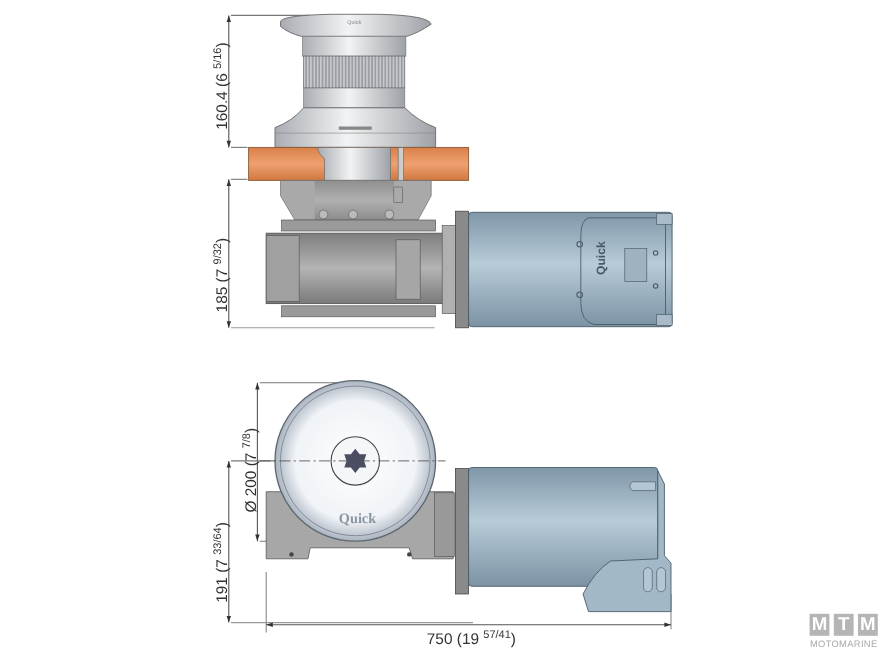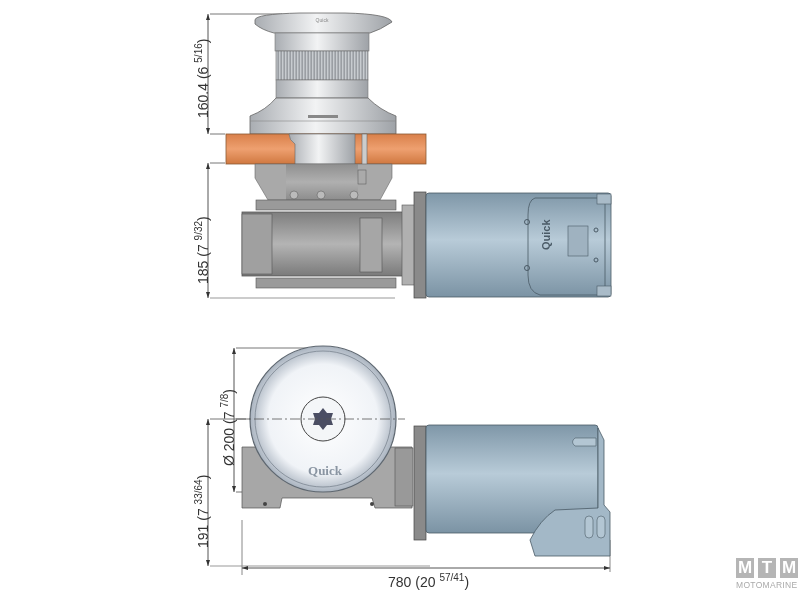--- a/index.html
+++ b/index.html
@@ -3,21 +3,21 @@
 <meta charset="utf-8">
 <style>
   html,body{margin:0;padding:0;background:#ffffff;}
   body{width:800px;height:600px;position:relative;overflow:hidden;font-family:"Liberation Sans",sans-serif;}
   #stage{position:absolute;left:0;top:0;width:800px;height:600px;}
   .dimlabel{position:absolute;font-size:14px;color:#333;white-space:nowrap;font-family:"Liberation Sans",sans-serif;}
   .vert{transform-origin:left top;transform:rotate(-90deg);}
   .sup{font-size:10px;vertical-align:super;}
   .logo{position:absolute;left:736px;top:558px;width:62px;height:40px;}
   .logo-box{position:absolute;top:0;width:18px;height:20px;background:#b5b5b5;color:#fff;font-size:17px;font-weight:bold;text-align:center;line-height:20px;}
-  .logo-text{position:absolute;left:0;top:22px;width:62px;font-size:8.5px;color:#aaa;letter-spacing:0.3px;text-align:left;}
+  .logo-text{position:absolute;left:0;top:22px;width:62px;font-size:8.5px;color:#aaa;letter-spacing:0.3px;text-align:center;}
 </style>
 </head>
 <body>
 
 <div id="stage">
 <svg width="800" height="600" viewBox="0 0 800 600" xmlns="http://www.w3.org/2000/svg">
   <defs>
     <linearGradient id="silverV" x1="0" x2="1" y1="0" y2="0">
       <stop offset="0" stop-color="#a9adb2"></stop>
       <stop offset="0.45" stop-color="#f2f3f4"></stop>
@@ -156,21 +156,21 @@
   <div class="dimlabel vert" style="left:193px;top:284px;">
     <span>185</span> (<span>7</span> <span class="sup">9/32</span>)
   </div>
   <div class="dimlabel vert" style="left:219px;top:466px;">
     <span>Ø 200</span> (<span>7</span> <span class="sup">7/8</span>)
   </div>
   <div class="dimlabel vert" style="left:193px;top:548px;">
     <span>191</span> (<span>7</span> <span class="sup">33/64</span>)
   </div>
   <div class="dimlabel" style="left:388px;top:572px;">
-    <span>780</span> (<span>20</span> <span class="sup">57/41</span>)
+    <span>750</span> (<span>19</span> <span class="sup">57/41</span>)
   </div>
 
   
   <div class="logo">
     <div class="logo-box" style="left:0;">M</div>
     <div class="logo-box" style="left:22px;">T</div>
     <div class="logo-box" style="left:44px;">M</div>
     <div class="logo-text">MOTOMARINE</div>
   </div>
 </div>

